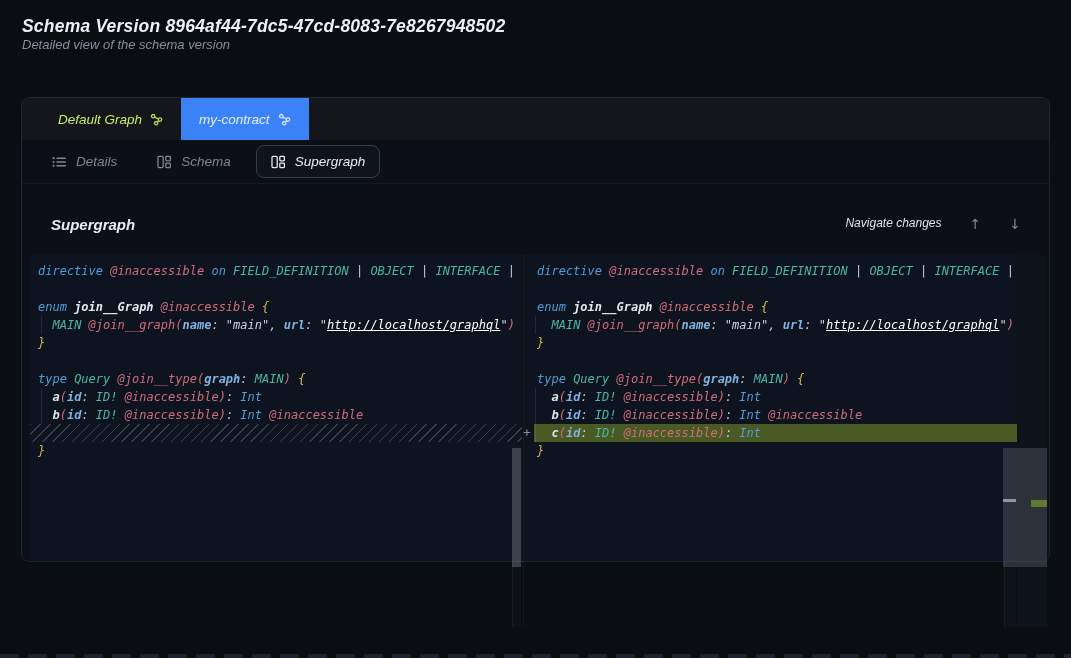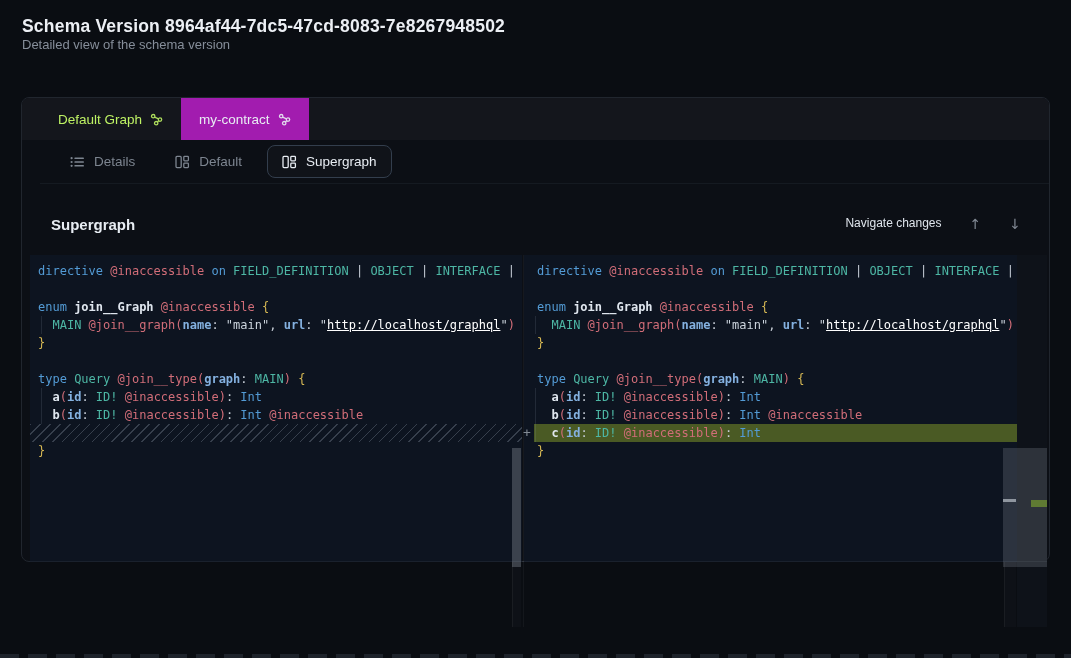--- a/index.html
+++ b/index.html
@@ -1,35 +1,35 @@
 <!DOCTYPE html>
 <html><head>
 <meta charset="utf-8">
 <style>
   * { margin:0; padding:0; box-sizing:border-box; }
   html,body { background:#0a0d12; }
   .stage {
     position:relative; width:1071px; height:658px; overflow:hidden;
-    background:#0a0d12; font-family:"Liberation Sans", sans-serif;
+    background:#0a0d12; font-family:"Liberation Sans", sans-serif;font-style:italic;
   }
   
   .page-header { position:absolute; left:22px; top:16px; }
   .page-title { color:#eceff4; font-size:17.5px; font-weight:700; letter-spacing:.2px; }
   .page-subtitle { color:#868e9a; font-size:13px; margin-top:0; font-weight:400; }
 
   
   .card {
     position:absolute; left:21px; top:97px; width:1029px; height:465px;
     background:#0c0f15; border:1px solid #21262e; border-radius:8px; overflow:hidden;
   }
   .tabstrip { position:absolute; left:0; top:0; right:0; height:42px; background:#14161c; display:flex; align-items:stretch; padding-left:18px; }
   .gtab { display:flex; align-items:center; gap:8px; padding:0 18px; font-size:13.5px; color:#bef264; cursor:pointer; }
-  .gtab.active { background:#a21caf; color:#e8edf3; }
+  .gtab.active { background:#3b82f6; color:#e8edf3; }
   .gtab .ticon { display:flex; opacity:.9; }
-  .subtabs { position:absolute; left:18px; top:42px; right:0; height:44px; background:#0c0f15; border-bottom:1px solid #151a21; display:flex; align-items:center; padding-left:15px; gap:10px; }
+  .subtabs { position:absolute; left:0; top:42px; right:0; height:44px; background:#0c0f15; border-bottom:1px solid #151a21; display:flex; align-items:center; padding-left:15px; gap:10px; }
   .stab { display:flex; align-items:center; gap:9px; padding:8px 14px; font-size:13.5px; color:#7d8590; border:1px solid transparent; border-radius:8px; cursor:pointer; }
   .stab.active { color:#e8edf3; border-color:#333e4d; background:rgba(255,255,255,0.02); }
   .section-head { position:absolute; left:0; top:108px; right:0; height:36px; display:flex; align-items:center; justify-content:space-between; padding:0 28px 0 29px; }
   .section-title { color:#e8edf3; font-size:15px; font-weight:700; }
   .nav-changes { display:flex; align-items:flex-start; gap:28px; }
   .nav-label { color:#dfe5ec; font-size:12px; }
   .nav-arrow { color:#818893; font-size:14px; cursor:pointer; font-family:"DejaVu Sans", sans-serif; }
 
   
   .pane { position:absolute; top:255px; height:307px; background:#0d1420; overflow:hidden; }
@@ -123,21 +123,21 @@
         <span>Details</span>
       </div>
       <div class="stab">
         <span class="ticon">
           <svg width="15" height="14" viewBox="0 0 15 14" fill="none" stroke="currentColor" stroke-width="1.3">
             <rect x="1" y="1.4" width="5.2" height="11.2" rx="1"></rect>
             <rect x="8.8" y="1.4" width="4.6" height="4.4" rx="0.8"></rect>
             <rect x="8.8" y="8.2" width="4.6" height="4.4" rx="0.8"></rect>
           </svg>
         </span>
-        <span>Default</span>
+        <span>Schema</span>
       </div>
       <div class="stab active">
         <span class="ticon">
           <svg width="15" height="14" viewBox="0 0 15 14" fill="none" stroke="currentColor" stroke-width="1.3">
             <rect x="1" y="1.4" width="5.2" height="11.2" rx="1"></rect>
             <rect x="8.8" y="1.4" width="4.6" height="4.4" rx="0.8"></rect>
             <rect x="8.8" y="8.2" width="4.6" height="4.4" rx="0.8"></rect>
           </svg>
         </span>
         <span>Supergraph</span>

